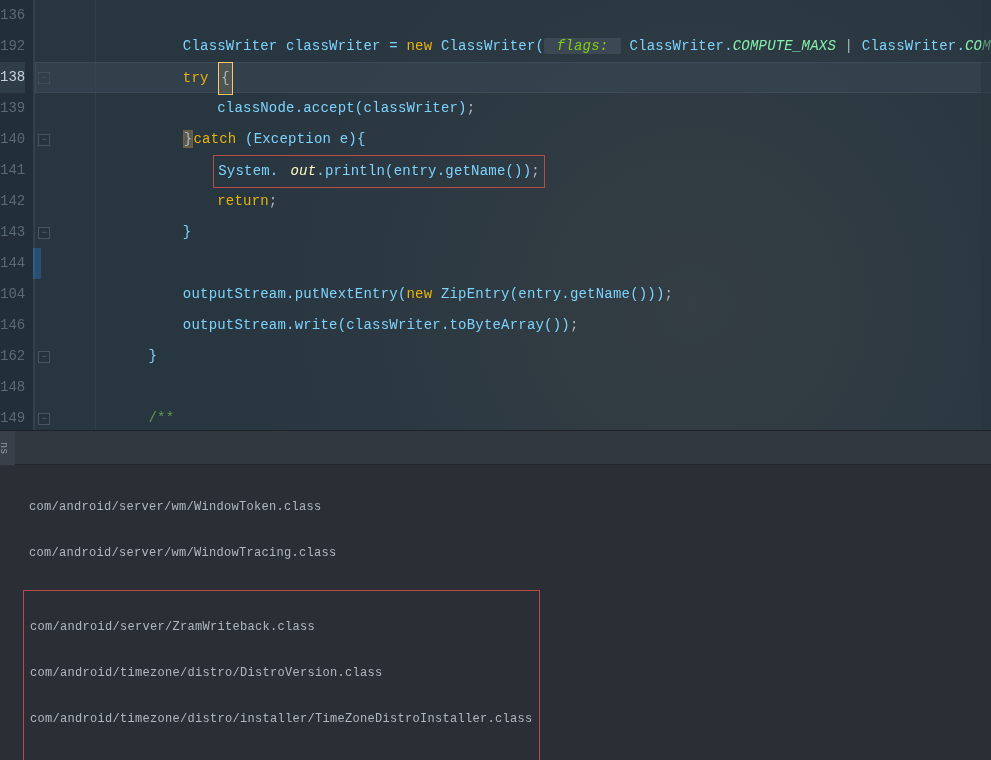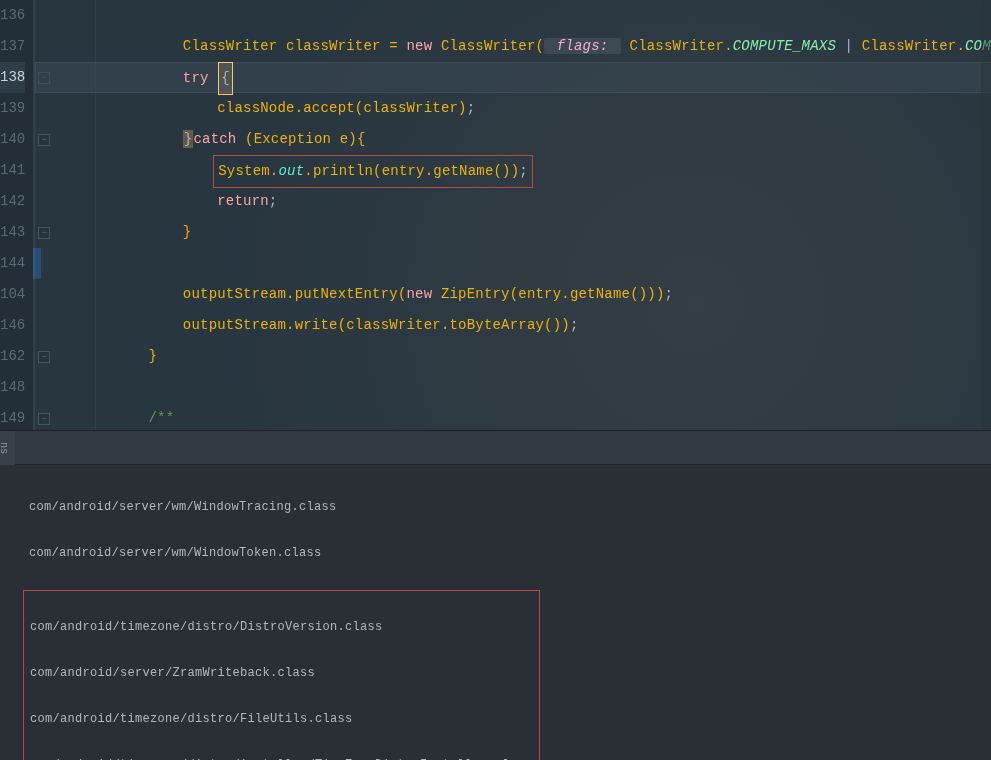--- a/index.html
+++ b/index.html
@@ -96,26 +96,26 @@
   }
 
   .hl-red-box {
     display: inline-block;
     border: 1px solid #b94a4a;
     padding: 0 4px;
     margin-left: -4px;
   }
 
   
-  .kw { color: #fca5a5; }
-  .cls { color: #eab308; }
+  .kw { color: #eab308; }
+  .cls { color: #7dd3fc; }
   .op { color: #a9b7c6; }
-  .static-it { color: #5eead4; font-style: italic; }
+  .static-it { color: #fef9c3; font-style: italic; margin-left: 12px; }
   .const-it { color: #86efac; font-style: italic; }
-  .param-hint { background: rgba(70,85,98,0.6); color: #f9a8d4; font-style: italic; padding: 0 4px; border-radius: 2px; }
+  .param-hint { background: rgba(70,85,98,0.6); color: #84cc16; font-style: italic; padding: 0 4px; border-radius: 2px; }
   .brace-match { background: rgba(255,198,109,0.25); border: 1px solid #6e6040; }
   .comment { color: #629755; }
   .semi { color: #a9b7c6; }
 
   .err-stripe {
     position: absolute;
     right: 0; top: 0;
     width: 10px; height: 430px;
     background: rgba(40,52,60,0.5);
   }
@@ -163,21 +163,21 @@
   .console-line { height: 23px; }
 
 </style>
 </head>
 <body>
 
 <div class="editor-area">
 
   <div class="gutter">
     <div class="ln">136</div>
-    <div class="ln">137</div>
+    <div class="ln">192</div>
     <div class="ln active">138</div>
     <div class="ln">139</div>
     <div class="ln">140</div>
     <div class="ln">141</div>
     <div class="ln">142</div>
     <div class="ln">143</div>
     <div class="ln">144</div>
     <div class="ln">104</div>
     <div class="ln">146</div>
     <div class="ln">162</div>
@@ -231,26 +231,25 @@
   </div>
 
   <div class="err-stripe"></div>
 </div>
 
 <div class="console">
   <div class="console-tab-strip">
     <div class="console-side-tab">ns</div>
   </div>
   <div class="console-body">
+<div class="console-line">com/android/server/wm/WindowToken.class</div>
 <div class="console-line">com/android/server/wm/WindowTracing.class</div>
-<div class="console-line">com/android/server/wm/WindowToken.class</div>
 <div class="console-redbox">
+<div class="console-line">com/android/server/ZramWriteback.class</div>
 <div class="console-line">com/android/timezone/distro/DistroVersion.class</div>
-<div class="console-line">com/android/server/ZramWriteback.class</div>
-<div class="console-line">com/android/timezone/distro/FileUtils.class</div>
 <div class="console-line">com/android/timezone/distro/installer/TimeZoneDistroInstaller.class</div>
 
 </div>
 
 
 
 
 
 
   </div>

